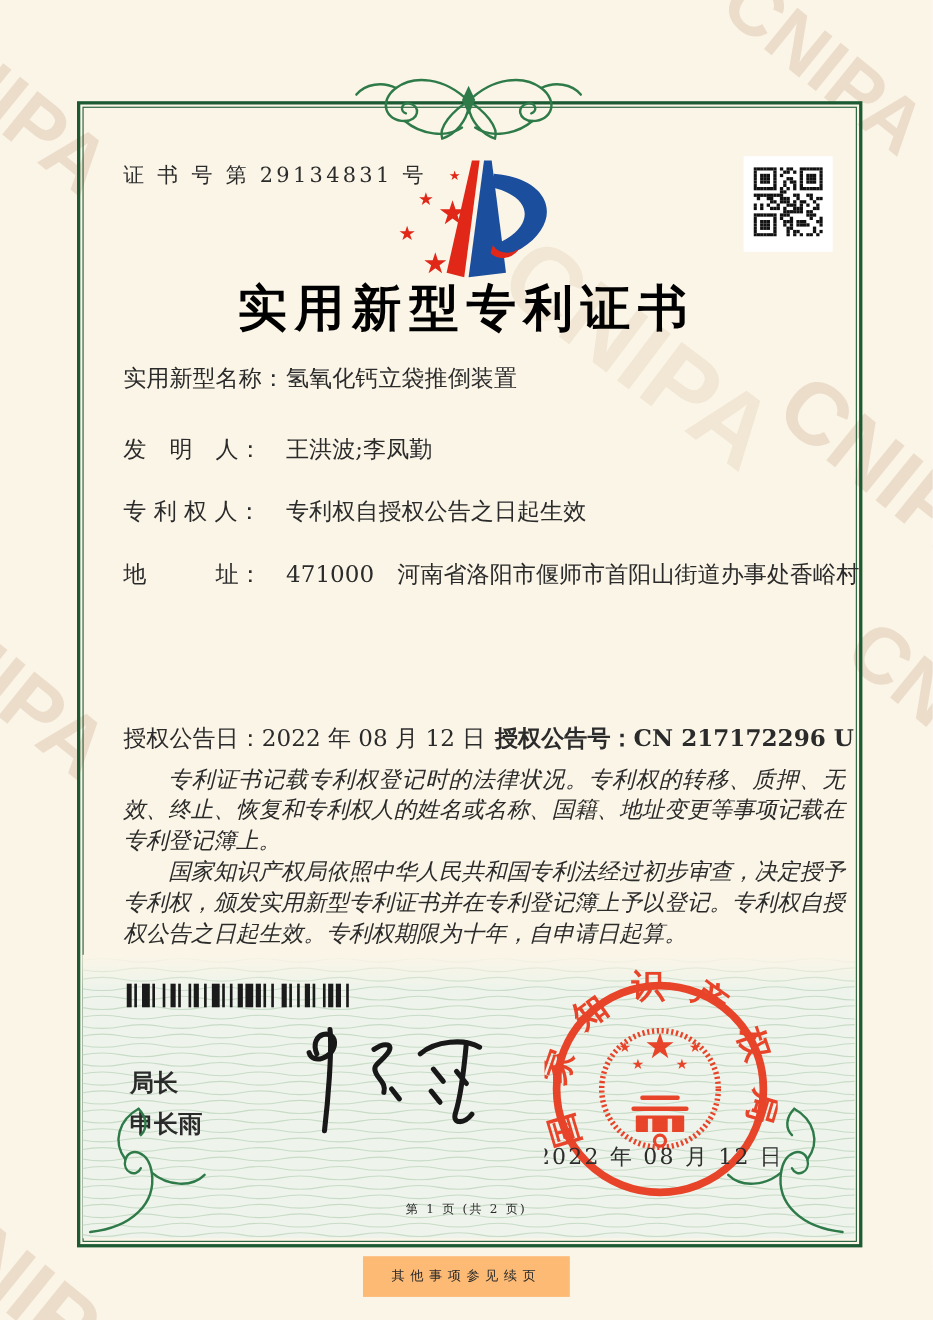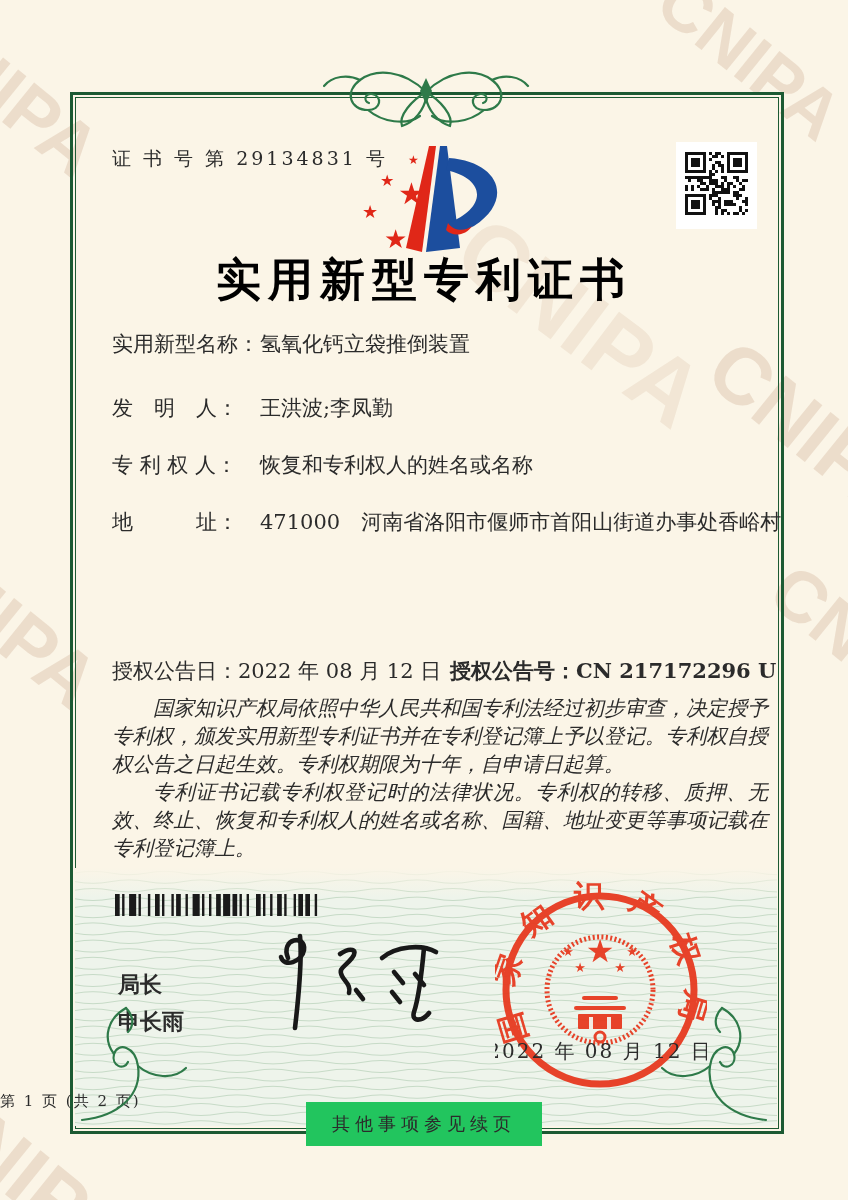--- a/index.html
+++ b/index.html
@@ -37,24 +37,24 @@
   .paras p{margin:0;font-size:20.5px;line-height:28px;text-indent:2em;text-align:justify;font-style:italic;}
 
   .barcode{position:absolute;left:115px;top:894px;z-index:3;}
 
   .officer{position:absolute;left:118px;top:966px;z-index:3;
            font-family:"Liberation Sans","DejaVu Sans",sans-serif;font-size:22px;line-height:37px;font-weight:bold;}
 
   .sig{position:absolute;left:252px;top:922px;z-index:4;}
   .seal{position:absolute;left:495px;top:878px;z-index:4;}
 
-  .pageind{position:absolute;left:0;right:0;top:1092px;font-size:15px;
+  .pageind{position:absolute;left:0;right:0;top:1092px;text-align:center;font-size:11px;
            letter-spacing:2px;z-index:3;}
-  .footnote{position:absolute;left:50%;transform:translateX(-50%);top:1102px;background:#22c55e;
-            padding:10px 26px;font-size:18px;letter-spacing:5px;z-index:3;white-space:nowrap;}
+  .footnote{position:absolute;left:50%;transform:translateX(-50%);top:1142px;background:#fdba74;
+            padding:10px 26px;font-size:12px;letter-spacing:5px;z-index:3;white-space:nowrap;}
 
   .orn{position:absolute;z-index:4;}
 </style>
 </head>
 <body>
 
 <div class="page">
 
   <div class="wm" style="left:-58px;top:-14px;font-size:74px;transform:rotate(39deg);">CNIPA</div>
   <div class="wm" style="left:692px;top:-40px;font-size:70px;transform:rotate(39deg);">CNIPA</div>
@@ -371,37 +371,37 @@
   <h1 class="title">实用新型专利证书</h1>
 
   <div class="fields">
     <div class="row first">
       <span class="lab">实用新型名称：</span><span>氢氧化钙立袋推倒装置</span>
     </div>
     <div class="row">
       <span class="lab">发　明　人：</span><span>王洪波;李凤勤</span>
     </div>
     <div class="row">
-      <span class="lab">专 利 权 人：</span><span>恢复和专利权人的姓名或名称</span>
+      <span class="lab">专 利 权 人：</span><span>专利权自授权公告之日起生效</span>
     </div>
     <div class="row">
       <span class="lab">地　　　址：</span><span>471000　河南省洛阳市偃师市首阳山街道办事处香峪村</span>
     </div>
   </div>
 
   <div class="grantrow">
     <span>授权公告日：</span><span>2022 年 08 月 12 日</span>
     <span class="g2">
       <span>授权公告号：</span><span>CN 217172296 U</span>
     </span>
   </div>
 
   <div class="paras">
+    <p>专利证书记载专利权登记时的法律状况。专利权的转移、质押、无效、终止、恢复和专利权人的姓名或名称、国籍、地址变更等事项记载在专利登记簿上。</p>
     <p>国家知识产权局依照中华人民共和国专利法经过初步审查，决定授予专利权，颁发实用新型专利证书并在专利登记簿上予以登记。专利权自授权公告之日起生效。专利权期限为十年，自申请日起算。</p>
-    <p>专利证书记载专利权登记时的法律状况。专利权的转移、质押、无效、终止、恢复和专利权人的姓名或名称、国籍、地址变更等事项记载在专利登记簿上。</p>
   </div>
 
   <svg id="barcode" class="barcode" width="222" height="22" viewBox="0 0 222 22">
       <rect x="0.0" y="0" width="4.7" height="22" fill="#1a1a1a"></rect>
       <rect x="7.1" y="0" width="2.4" height="22" fill="#1a1a1a"></rect>
       <rect x="14.1" y="0" width="7.1" height="22" fill="#1a1a1a"></rect>
       <rect x="23.5" y="0" width="2.4" height="22" fill="#1a1a1a"></rect>
       <rect x="32.9" y="0" width="2.4" height="22" fill="#1a1a1a"></rect>
       <rect x="40.0" y="0" width="4.7" height="22" fill="#1a1a1a"></rect>
       <rect x="47.0" y="0" width="2.4" height="22" fill="#1a1a1a"></rect>

